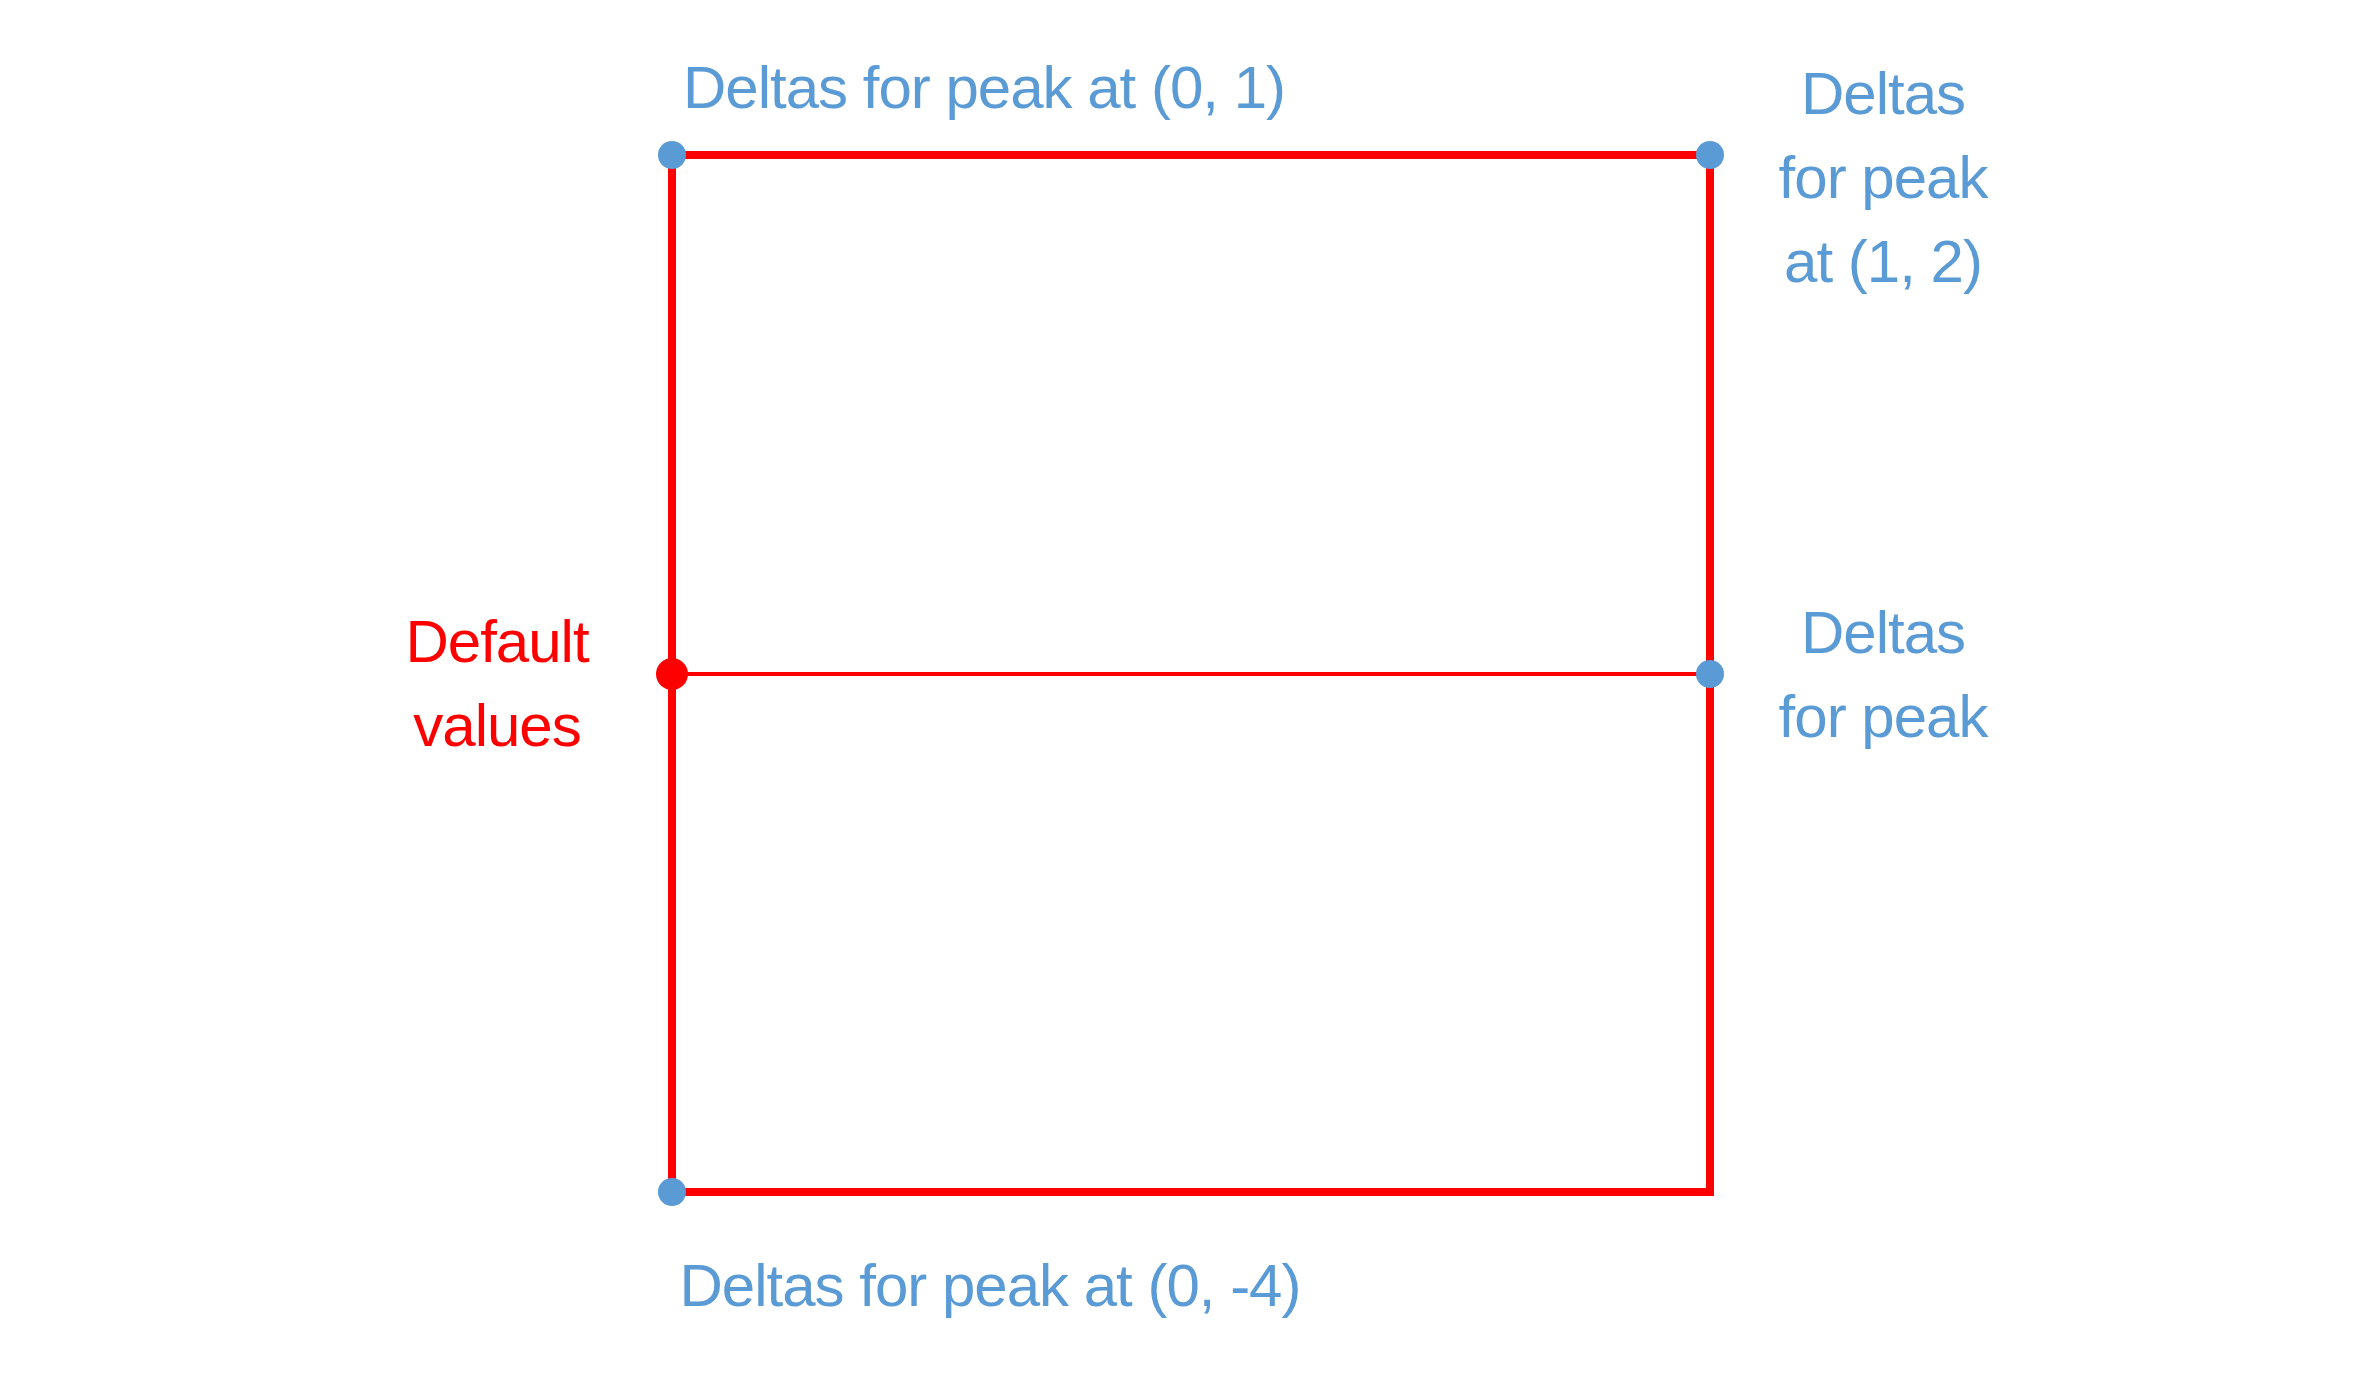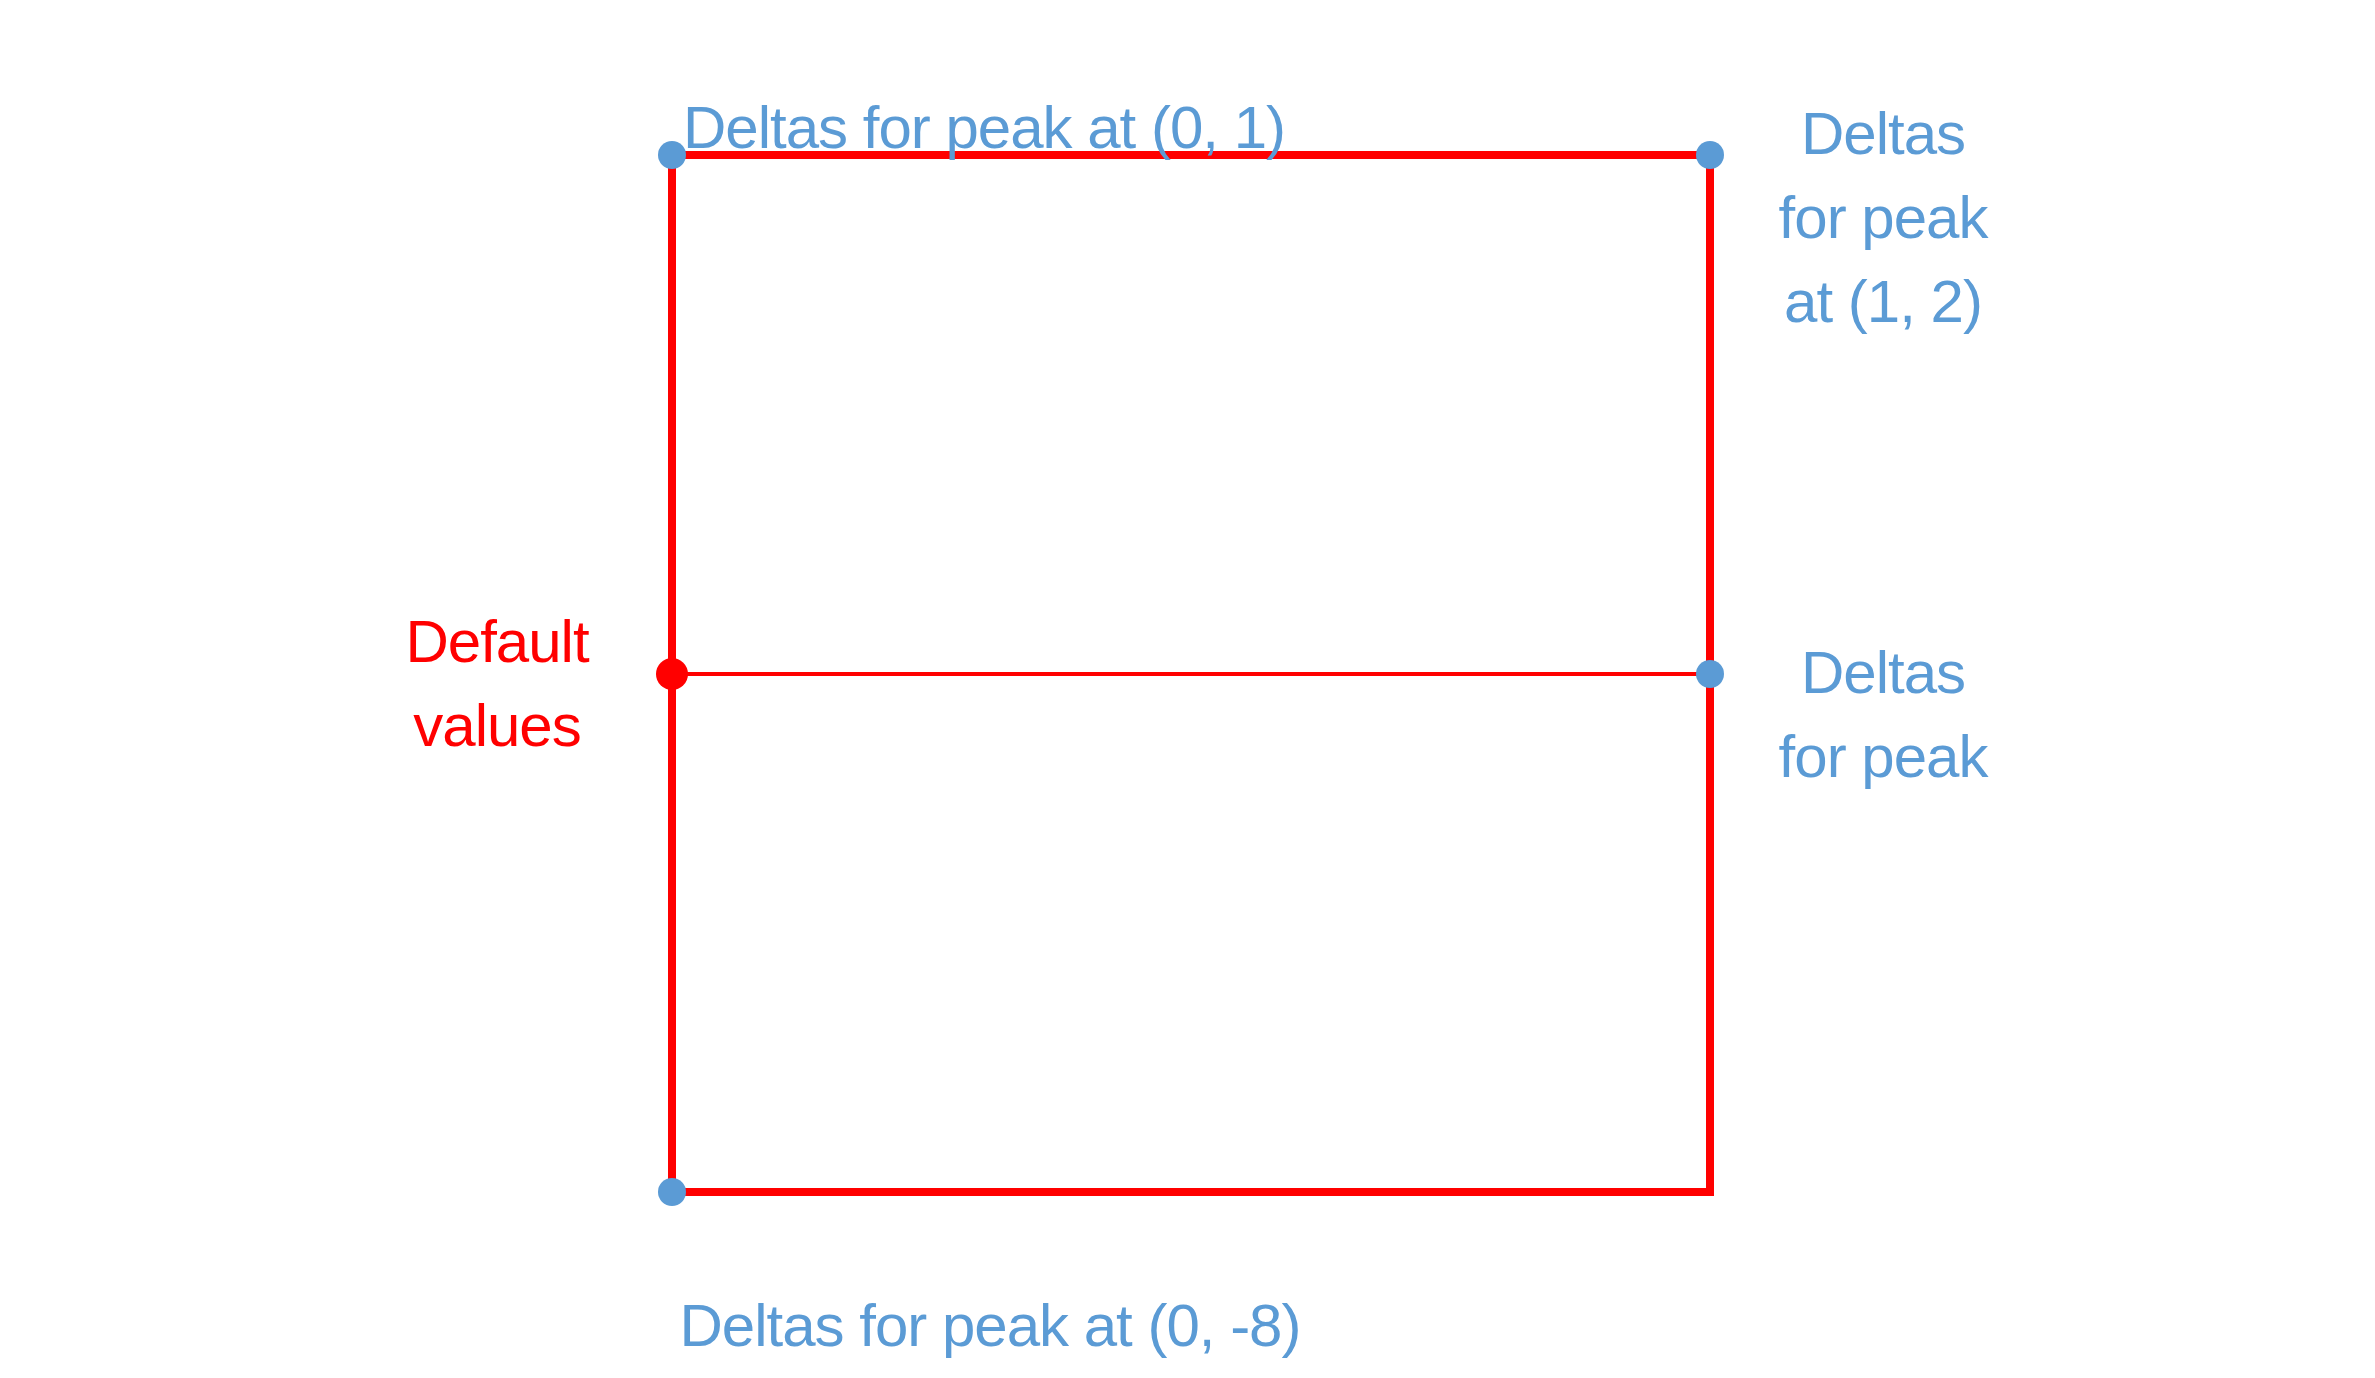--- a/index.html
+++ b/index.html
@@ -29,21 +29,20 @@
     font-size: 60px;
     line-height: 84px;
     letter-spacing: -1px;
     white-space: nowrap;
   }
   .label .line {
     display: block;
   }
   .label-blue {
     color: #5b9bd5;
-    margin-top: 40px;
   }
   .label-red {
     color: #ff0000;
   }
   .pos-top        { left: 984px;  top: 88px;   }
   .pos-top-right  { left: 1883px; top: 178px;  }
   .pos-mid-right  { left: 1883px; top: 675px;  }
   .pos-bottom     { left: 990px;  top: 1286px; }
   .pos-mid-left   { left: 497px;  top: 684px;  }
 </style>
@@ -72,20 +71,20 @@
     <span class="line">Deltas</span>
     <span class="line">for peak</span>
     <span class="line">at (1, 2)</span>
   </div>
 
   <div class="label label-blue pos-mid-right">
     <span class="line">Deltas</span>
     <span class="line">for peak</span>
   </div>
 
-  <div class="label label-blue pos-bottom">Deltas for peak at (0, -8)</div>
+  <div class="label label-blue pos-bottom">Deltas for peak at (0, -4)</div>
 
   <div class="label label-red pos-mid-left">
     <span class="line">Default</span>
     <span class="line">values</span>
   </div>
 
 </div>
 
 </body></html>

